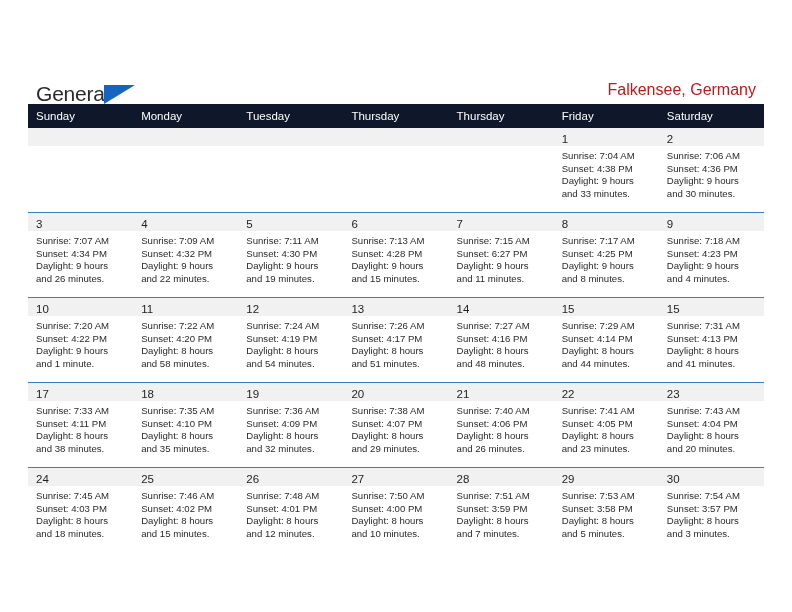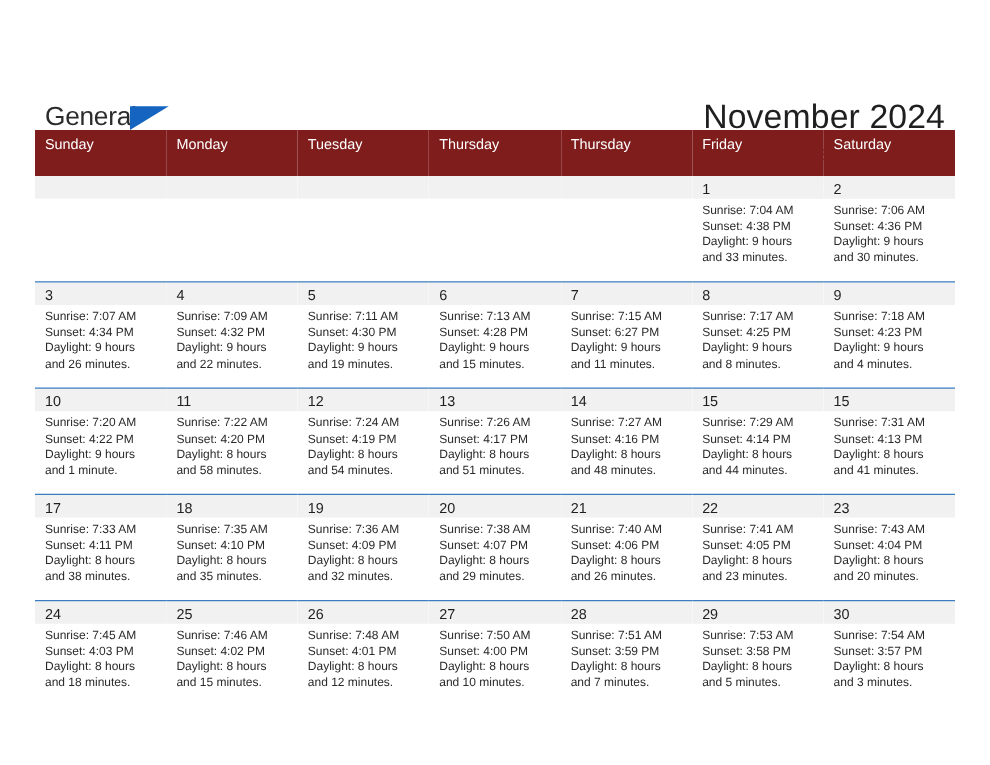--- a/index.html
+++ b/index.html
@@ -92,26 +92,26 @@
   .calendar {
     position: absolute;
     left: 28px;
     top: 104px;
     width: 736px;
     border-collapse: collapse;
     table-layout: fixed;
   }
 
   .calendar th {
-    background: #7f1d1d;
+    background: #0f172a;
     color: #ffffff;
     font-size: 11.5px;
     font-weight: normal;
     text-align: left;
-    padding: 6px 0 19px 8px;
+    padding: 6px 0 6px 8px;
     height: 12px;
     border: none;
   }
 
   .calendar td {
     width: 105.14px;
     vertical-align: top;
     padding: 0;
     border: none;
     background: #ffffff;
@@ -161,21 +161,20 @@
 
   <div class="top-bar">
 
     <div class="logo">
       <span class="logo-general">General</span>
       <span class="logo-triangle"></span>
       <span class="logo-blue">Blue</span>
     </div>
 
     <div class="title-block">
-      <div class="month-title">November 2024</div>
       <div class="location">Falkensee, Germany</div>
     </div>
 
   </div>
 
   <table class="calendar">
     <thead>
       <tr id="weekday-row">
           <th>Sunday</th>
           <th>Monday</th>

